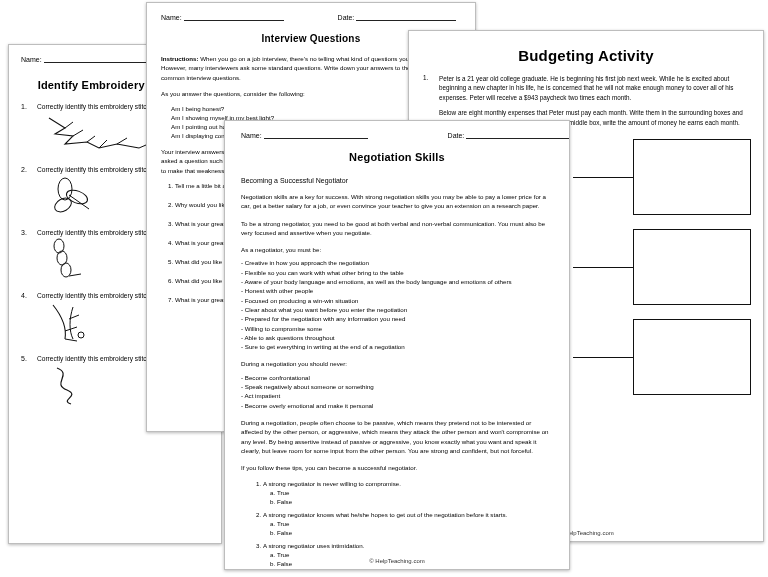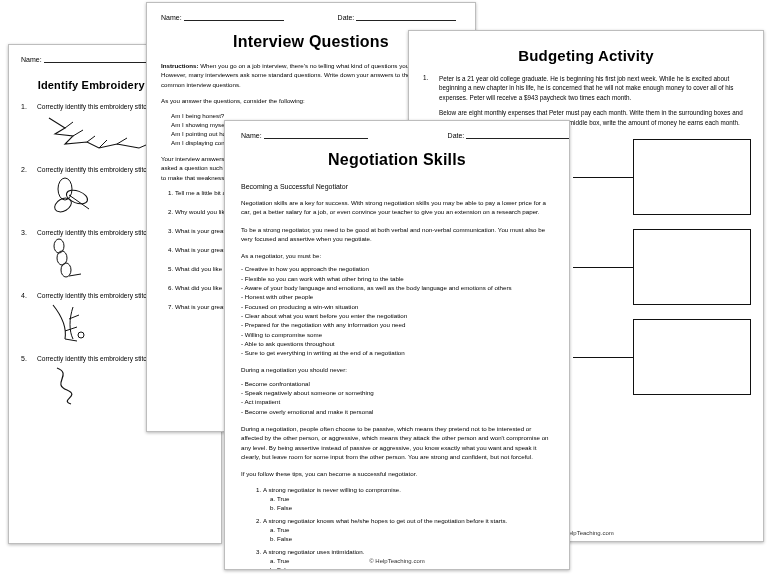--- a/index.html
+++ b/index.html
@@ -71,21 +71,21 @@
     position: relative;
   }
   .emb-stitch svg { position: absolute; left: 6px; top: 0; }
 
   
   #sheet-interview {
     left: 146px; top: 2px; width: 330px; height: 430px;
     padding: 10px 14px;
     z-index: 2;
   }
-  #sheet-interview .title { font-size: 16px; margin: 12px 0 10px 0; }
+  #sheet-interview .title { font-size: 10px; margin: 12px 0 10px 0; }
   .iv-p { font-size: 6.2px; line-height: 1.5; margin: 0 0 7px 0; }
   .iv-list { margin: 0; padding: 0 0 0 14px; }
   .iv-list li { font-size: 6.2px; margin-bottom: 12px; }
   .iv-sub { margin: 2px 0 0 0; padding: 0 0 0 10px; }
   .iv-sub li { list-style: none; font-size: 6.2px; margin: 0 0 2px 0; }
 
   
   #sheet-budget {
     left: 408px; top: 30px; width: 356px; height: 512px;
     padding: 10px 14px;
@@ -115,21 +115,21 @@
     left: 10px;
     font-size: 6.2px;
   }
 
   
   #sheet-negotiation {
     left: 224px; top: 120px; width: 346px; height: 450px;
     padding: 10px 16px;
     z-index: 4;
   }
-  #sheet-negotiation .title { font-size: 16px; margin: 12px 0 14px 0; }
+  #sheet-negotiation .title { font-size: 11px; margin: 12px 0 14px 0; }
   .ng-h { font-size: 7px; margin: 0 0 8px 0; }
   .ng-p { font-size: 6.2px; line-height: 1.5; margin: 0 0 8px 0; }
   .ng-bul { margin: 0 0 8px 0; }
   .ng-bul div { font-size: 6.2px; line-height: 1.5; }
   .ng-q { margin: 0; padding: 0 0 0 22px; }
   .ng-q > li { font-size: 6.2px; margin-bottom: 4px; }
   .ng-a { margin: 2px 0 0 0; padding: 0 0 0 14px; list-style: lower-alpha; }
   .ng-a li { font-size: 6.2px; line-height: 1.45; }
 </style>
 </head>

